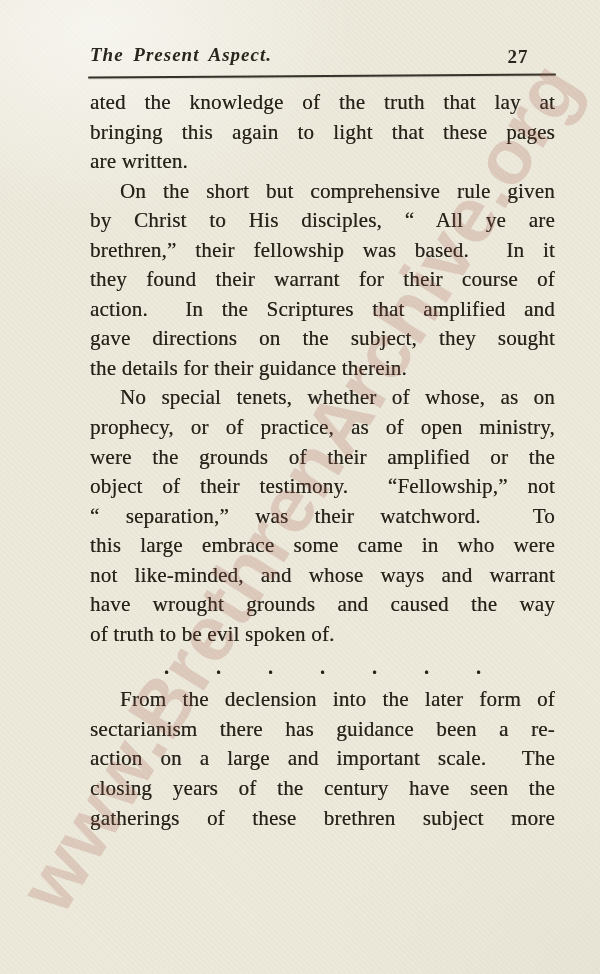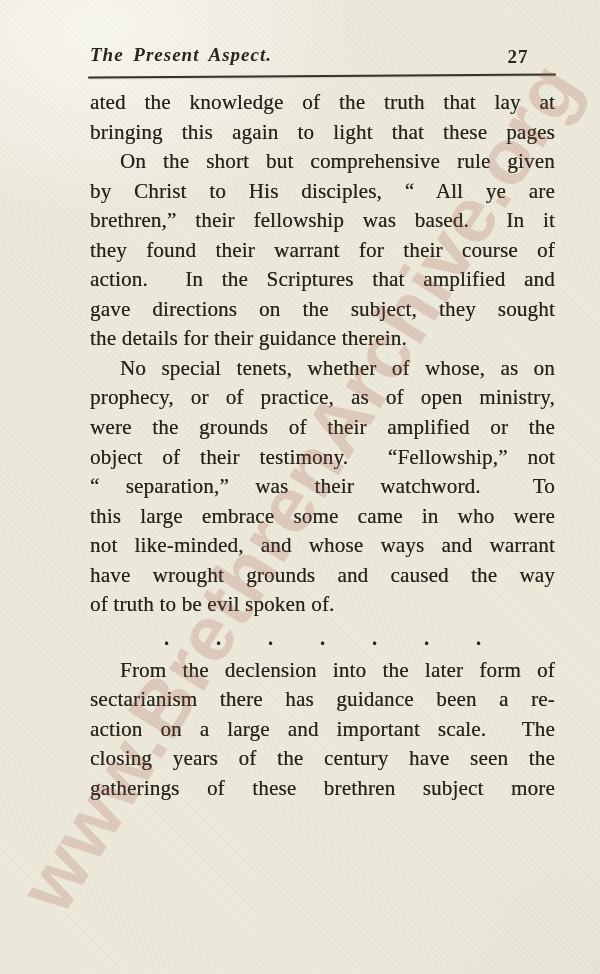--- a/index.html
+++ b/index.html
@@ -77,20 +77,21 @@
 <div class="page">
 
   <div class="running-head">The Present Aspect.</div>
   <div class="page-number">27</div>
   <div class="head-rule"></div>
 
   <div class="body-text">
 
     <div class="ln">ated the knowledge of the truth that lay at</div>
     <div class="ln">bringing this again to light that these pages</div>
+    <div class="ln last">are written.</div>
 
     <div class="ln indent">On the short but comprehensive rule given</div>
     <div class="ln">by Christ to His disciples, “ All ye are</div>
     <div class="ln">brethren,” their fellowship was based.&nbsp; In it</div>
     <div class="ln">they found their warrant for their course of</div>
     <div class="ln">action.&nbsp; In the Scriptures that amplified and</div>
     <div class="ln">gave directions on the subject, they sought</div>
     <div class="ln last">the details for their guidance therein.</div>
 
     <div class="ln indent">No special tenets, whether of whose, as on</div>

